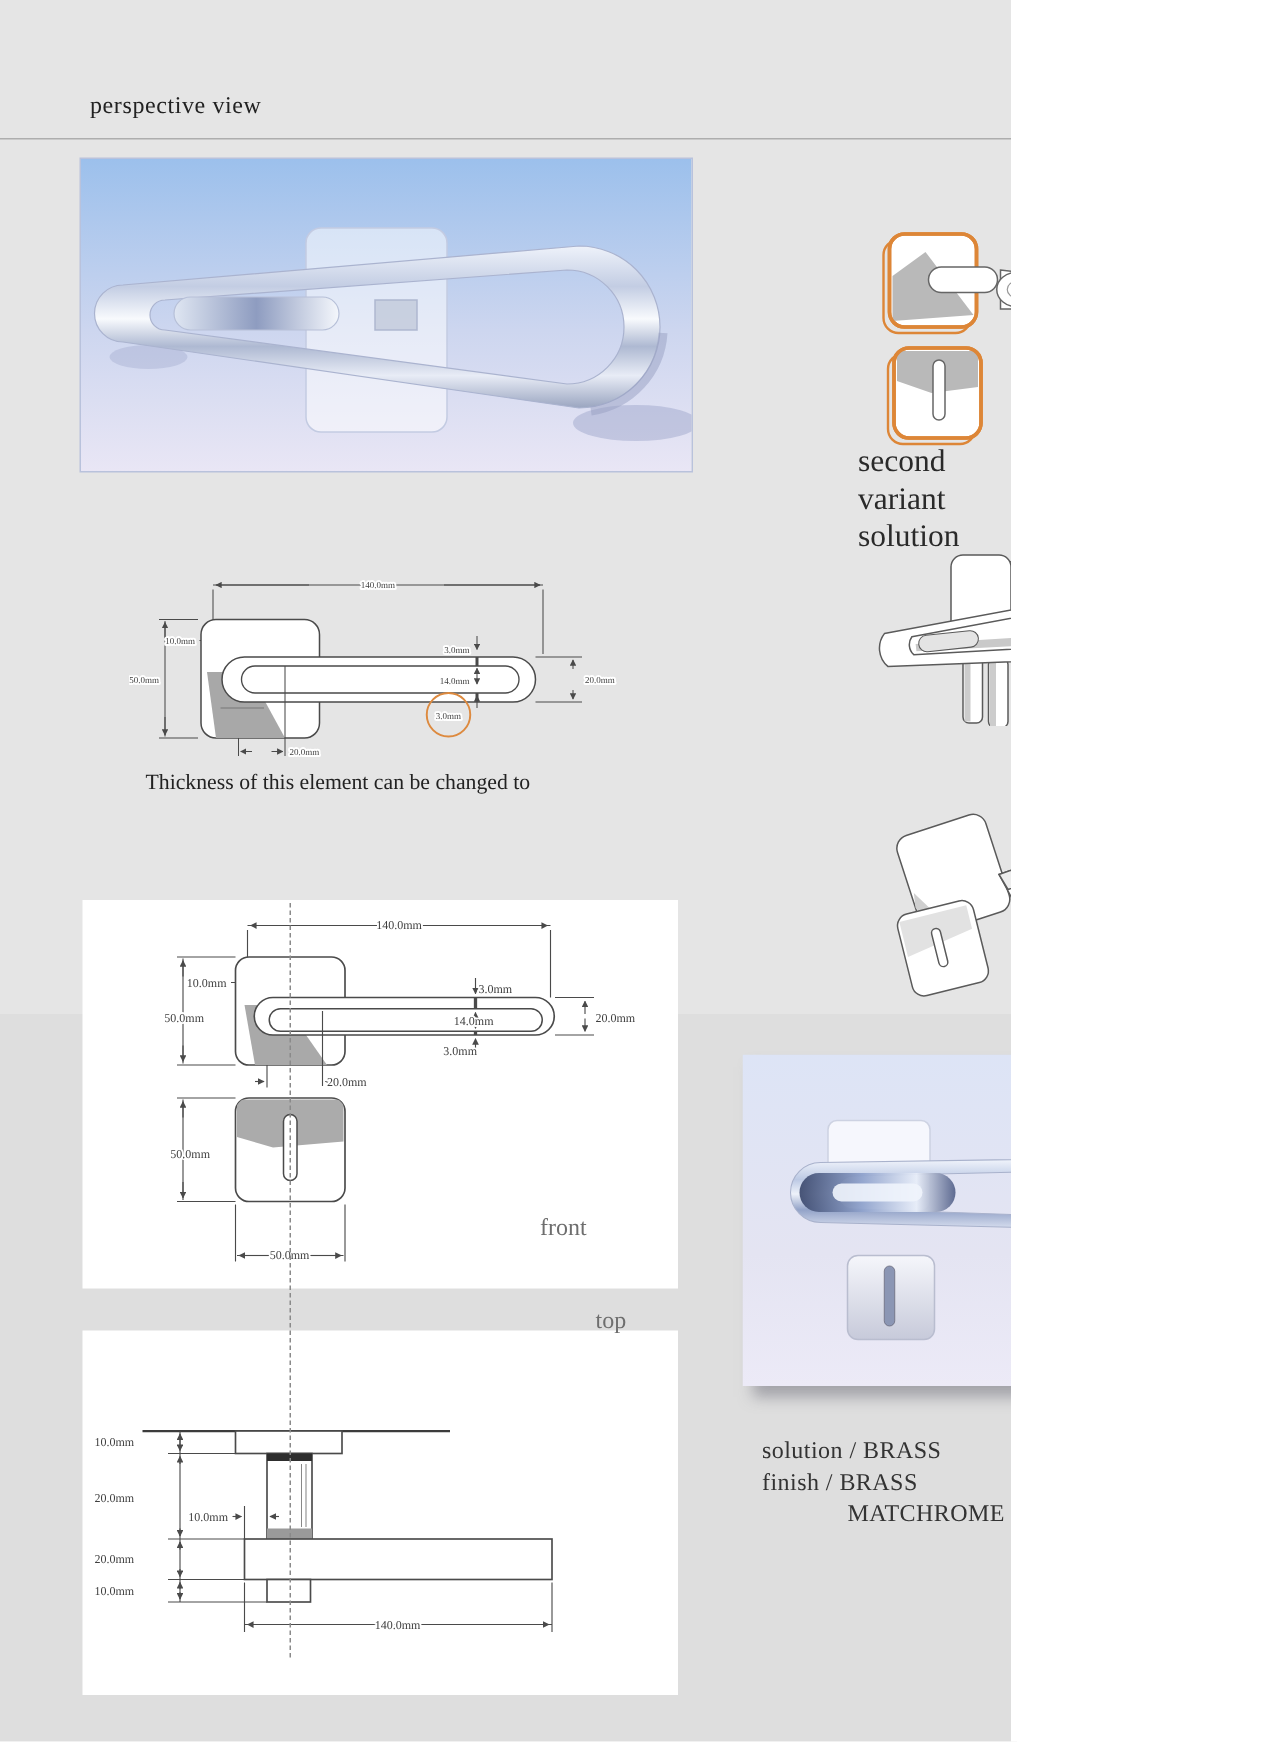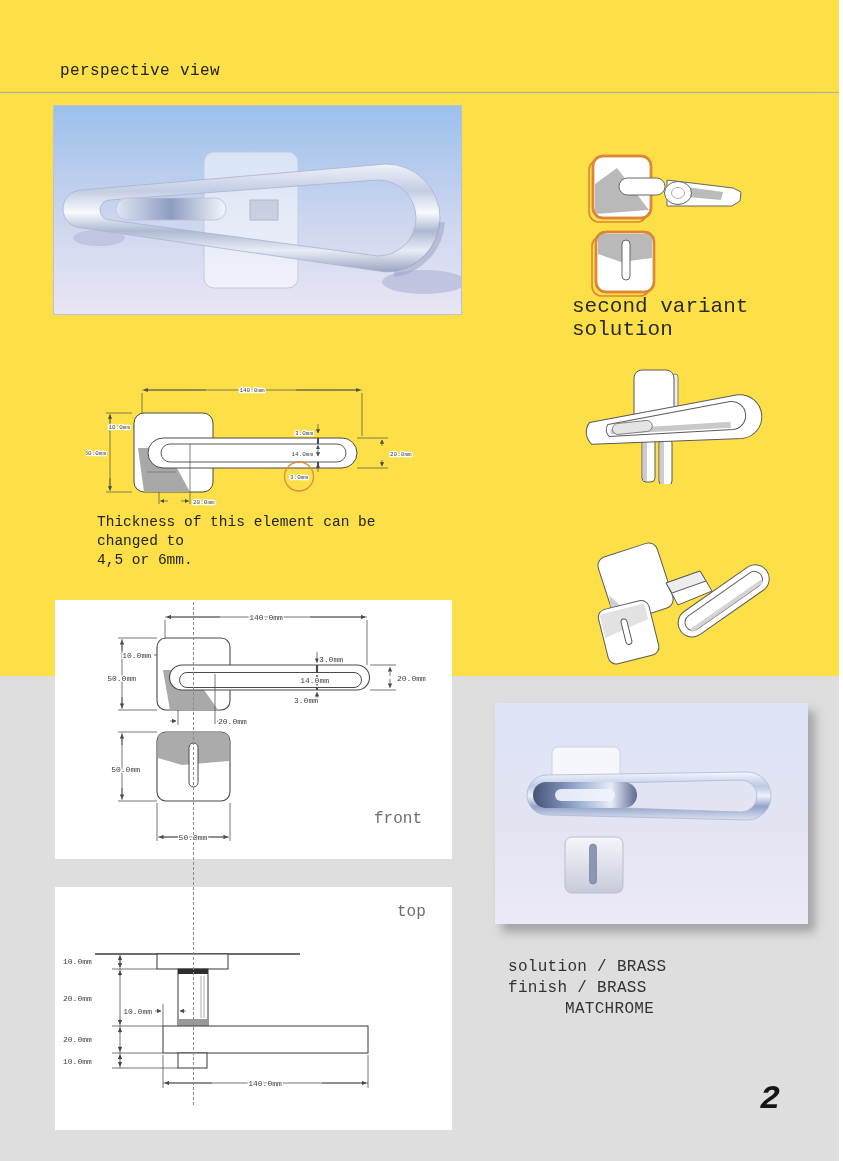--- a/index.html
+++ b/index.html
@@ -1,30 +1,30 @@
 <!DOCTYPE html>
 <html><head>
 <meta charset="utf-8">
 <style>
   html,body{margin:0;padding:0;background:#fff;}
-  .page{position:relative;width:839px;height:1161px;background:#fde047;overflow:hidden;
-        font-family:Liberation Mono, monospace;color:#2a2a2a;}
+  .page{position:relative;width:674px;height:1161px;background:#e5e5e5;overflow:hidden;
+        font-family:Liberation Serif, serif;color:#2a2a2a;}
   .abs{position:absolute;}
   .page-title{left:60px;top:62px;font-size:16px;letter-spacing:.4px;color:#222;}
   .header-rule{left:0;top:92px;width:843px;height:0;border-top:1px solid #adadad;}
   .hero{left:53px;top:105px;width:407px;height:208px;border:1px solid #b9c2dc;}
   .variant-caption{left:572px;top:295px;font-size:21px;color:#2a2a2a;}
   .note{left:97px;top:513px;width:320px;font-size:14.5px;line-height:19px;color:#222;}
   .gray-bg{left:0;top:676px;width:843px;height:485px;background:#dedede;z-index:0;}
   .panel{background:#fff;z-index:1;}
   .panel1{left:55px;top:600px;width:397px;height:259px;}
   .panel2{left:55px;top:887px;width:397px;height:243px;}
   .view-label{font-size:16px;color:#6e6e6e;z-index:4;}
-  .front-label{left:374px;top:810px;}
-  .top-label{left:397px;top:903px;}
+  .front-label{left:360px;top:810px;}
+  .top-label{left:397px;top:872px;}
   .centerline{left:193px;top:602px;width:0;height:503px;border-left:1px dashed #8a8a8a;z-index:3;}
   .render-panel{left:495px;top:703px;width:313px;height:221px;z-index:2;
                 box-shadow:7px 8px 9px rgba(105,105,118,.5);}
   .materials{left:508px;top:957px;font-size:16px;line-height:21px;color:#333;z-index:2;letter-spacing:.3px;}
   .materials .indent{padding-left:57px;}
   .page-num{left:740px;top:1080px;width:60px;text-align:center;font-size:34px;font-weight:bold;
             font-style:italic;color:#151515;z-index:2;}
   svg{display:block;}
   .z2{z-index:2;}
   
@@ -166,21 +166,20 @@
       <text class="halo" x="227" y="67" text-anchor="end">3.0mm</text>
       <text class="halo" x="227" y="88" text-anchor="end">14.0mm</text>
       <text class="halo" x="213" y="111" text-anchor="middle">3.0mm</text>
       <text class="halo" x="304" y="87.5">20.0mm</text>
       <text class="halo" x="107" y="135.5">20.0mm</text>
     </g>
   </svg>
 
   <div class="abs note">
     <div>Thickness of this element can be changed to</div>
-    <div>4,5 or 6mm.</div>
   </div>
 
   <svg class="abs" style="left:560px;top:362px;" width="215" height="122" viewBox="0 0 215 122">
     <g stroke="#5a5a5a" fill="#fff" stroke-width="1">
       <rect x="112" y="12" width="6" height="60" rx="3" fill="#eee" stroke-width="0.7"></rect>
       <rect x="74" y="8" width="40" height="64" rx="8"></rect>
       <rect x="82" y="74" width="13" height="46" rx="4"></rect>
       <rect x="99" y="77" width="13" height="46" rx="4"></rect>
       <polygon points="83,75 87,75 87,119 83,119" fill="#ccc" stroke="none"></polygon>
       <polygon points="100,78 104,78 104,122 100,122" fill="#ccc" stroke="none"></polygon>

